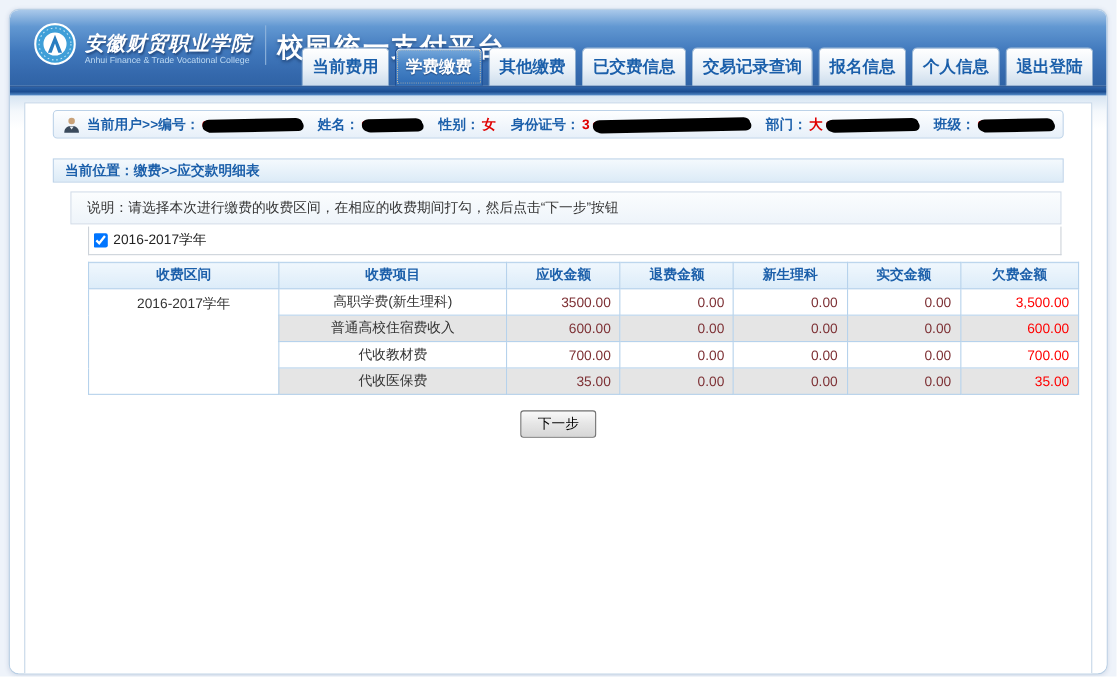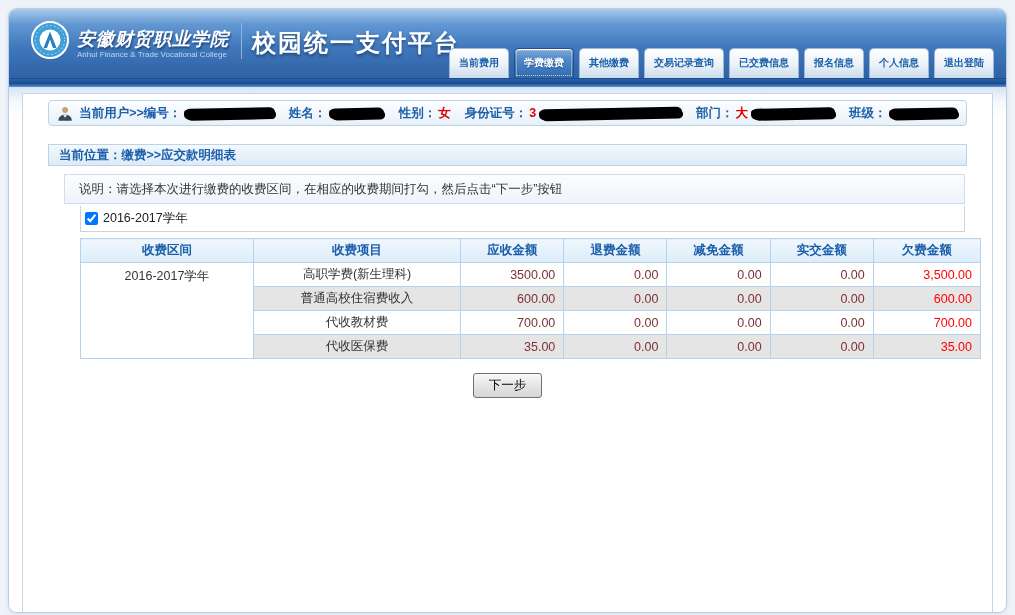--- a/index.html
+++ b/index.html
@@ -32,21 +32,21 @@
   }
   .college-en { color:#bcd8f2; font-size:8px; margin-top:2px; letter-spacing:0; }
   .title-divider { width:1px; height:36px; background:#8fb4dc; margin:0 10px 0 12px; }
   .site-title {
     color:#ffffff; font-size:24px; font-weight:bold; letter-spacing:2px;
     text-shadow:0 2px 3px rgba(5,25,60,.5);
   }
   
   .nav { position:absolute; right:12px; bottom:0; display:flex; align-items:flex-end; }
   .tab {
-    margin-left:5px; padding:7px 9px 8px; font-size:10px; font-weight:bold;
+    margin-left:5px; padding:7px 9px 8px; font-size:15px; font-weight:bold;
     color:#1b5faa; background:linear-gradient(180deg,#ffffff,#eaf1f8 55%,#ccdcec);
     border:1px solid #9db9d6; border-bottom:none; border-radius:5px 5px 0 0;
     cursor:pointer; white-space:nowrap;
     box-shadow:inset 0 1px 0 #ffffff;
   }
   .tab.active {
     color:#ffffff;
     background:linear-gradient(180deg,#79aadc 0%,#4a86c8 40%,#2e6bb4 100%);
     border-color:#1e4f96;
     outline:1px dotted #e3c9a2; outline-offset:-3px;
@@ -156,22 +156,22 @@
         <div class="college-name">安徽财贸职业学院</div>
         <div class="college-en">Anhui Finance &amp; Trade Vocational College</div>
       </div>
       <div class="title-divider"></div>
       <div class="site-title">校园统一支付平台</div>
     </div>
     <div class="nav">
       <div class="tab">当前费用</div>
       <div class="tab active">学费缴费</div>
       <div class="tab">其他缴费</div>
+      <div class="tab">已交费信息</div>
       <div class="tab">交易记录查询</div>
-      <div class="tab">已交费信息</div>
       <div class="tab">报名信息</div>
       <div class="tab">个人信息</div>
       <div class="tab">退出登陆</div>
     </div>
   </div>
   <div class="header-strip"></div>
 
   <div class="body-area">
     <div class="inner-box">
 
@@ -215,21 +215,21 @@
             <col class="c-amt">
             <col class="c-amt">
             <col class="c-owed">
         </colgroup>
         <thead>
           <tr>
             <th>收费区间</th>
             <th>收费项目</th>
             <th>应收金额</th>
             <th>退费金额</th>
-            <th>减免金额</th>
+            <th>新生理科</th>
             <th>实交金额</th>
             <th>欠费金额</th>
           </tr>
         </thead>
         <tbody>
           <tr>
             <td class="period-cell" rowspan="4">2016-2017学年</td>
             <td class="item-cell">高职学费(新生理科)</td>
             <td class="amt">3500.00</td>
             <td class="amt">0.00</td>

